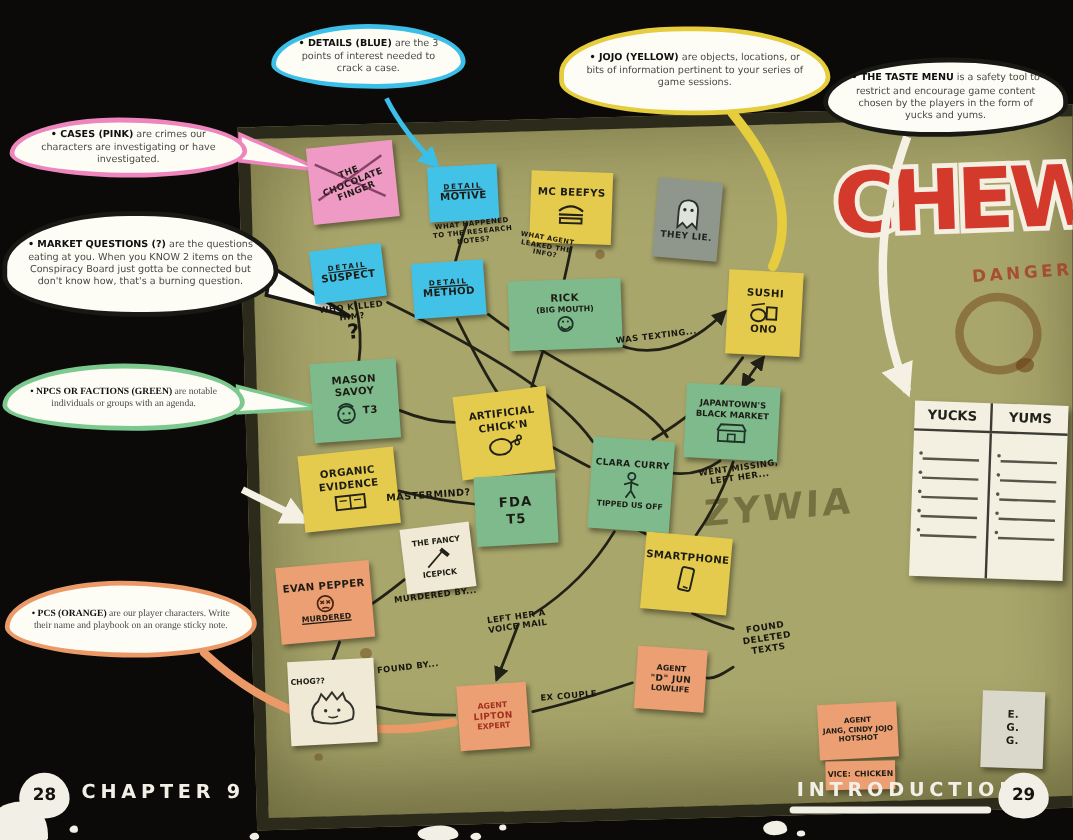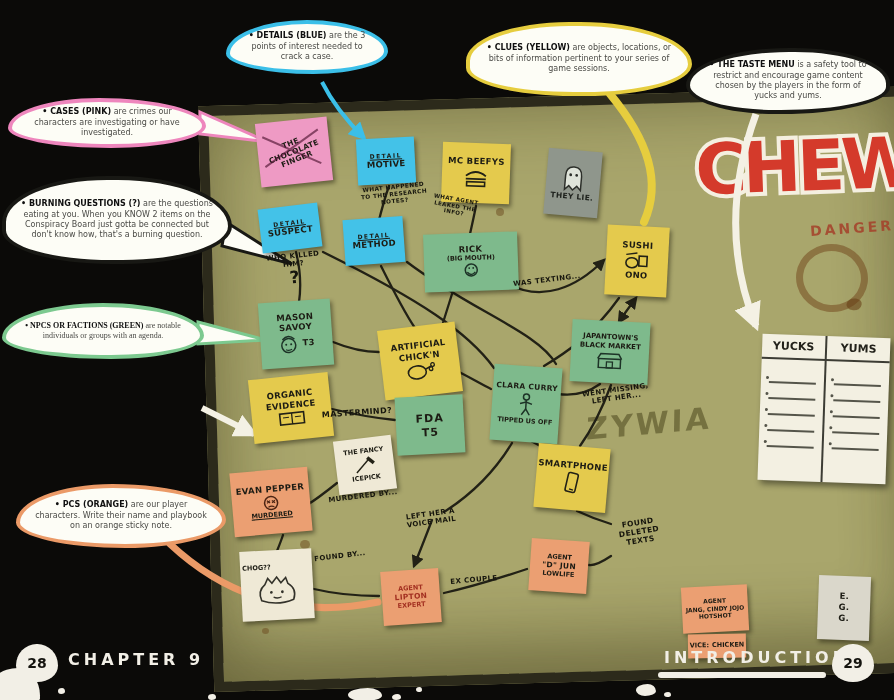--- a/index.html
+++ b/index.html
@@ -371,46 +371,46 @@
       </div>
     </div>
   </div>
 
   <div class="callout r1" style="left:226px;top:20px;width:162px;height:54px;border-color:#3bbfe8;">
     <p><b>• DETAILS (BLUE)</b>
        <span>are the 3 points of interest needed to crack a case.</span></p>
   </div>
 
   <div class="callout r2" style="left:466px;top:22px;width:226px;height:74px;border-color:#e6cd3e;">
-    <p><b>• CLUES (YELLOW)</b>
+    <p><b>• JOJO (YELLOW)</b>
        <span>are objects, locations, or bits of information pertinent to your series of game sessions.</span></p>
   </div>
 
   <div class="callout r3" style="left:686px;top:48px;width:204px;height:66px;border-color:#181814;">
     <p><b>• THE TASTE MENU</b>
        <span>is a safety tool to restrict and encourage game content chosen by the players in the form of yucks and yums.</span></p>
   </div>
 
   <div class="callout r4" style="left:8px;top:98px;width:198px;height:50px;border-color:#ee86bd;">
     <p><b>• CASES (PINK)</b>
        <span>are crimes our characters are investigating or have investigated.</span></p>
   </div>
 
   <div class="callout r2" style="left:2px;top:176px;width:230px;height:88px;border-color:#181814;">
-    <p><b>• BURNING QUESTIONS (?)</b>
+    <p><b>• MARKET QUESTIONS (?)</b>
        <span>are the questions eating at you. When you KNOW 2 items on the Conspiracy Board just gotta be connected but don't know how, that's a burning question.</span></p>
   </div>
 
   <div class="callout r1" style="left:2px;top:303px;width:202px;height:56px;border-color:#7cc98f;font-family:Liberation Serif, serif;">
     <p><b>• NPCS OR FACTIONS (GREEN)</b>
        <span>are notable individuals or groups with an agenda.</span></p>
   </div>
 
 
-  <div class="callout r4" style="left:16px;top:484px;width:210px;height:64px;border-color:#eb9a67;">
+  <div class="callout r4" style="left:4px;top:484px;width:210px;height:64px;border-color:#eb9a67;font-family:Liberation Serif, serif;">
     <p><b>• PCS (ORANGE)</b>
        <span>are our player characters. Write their name and playbook on an orange sticky note.</span></p>
   </div>
 
   <div class="egg" style="left:16px;top:644px;">
     <span>28</span>
   </div>
   <div class="footer-text" style="left:68px;top:650px;">CHAPTER 9</div>
   <div class="footer-text" style="left:664px;top:648px;">INTRODUCTION</div>
   <div id="intro-underline"></div>

